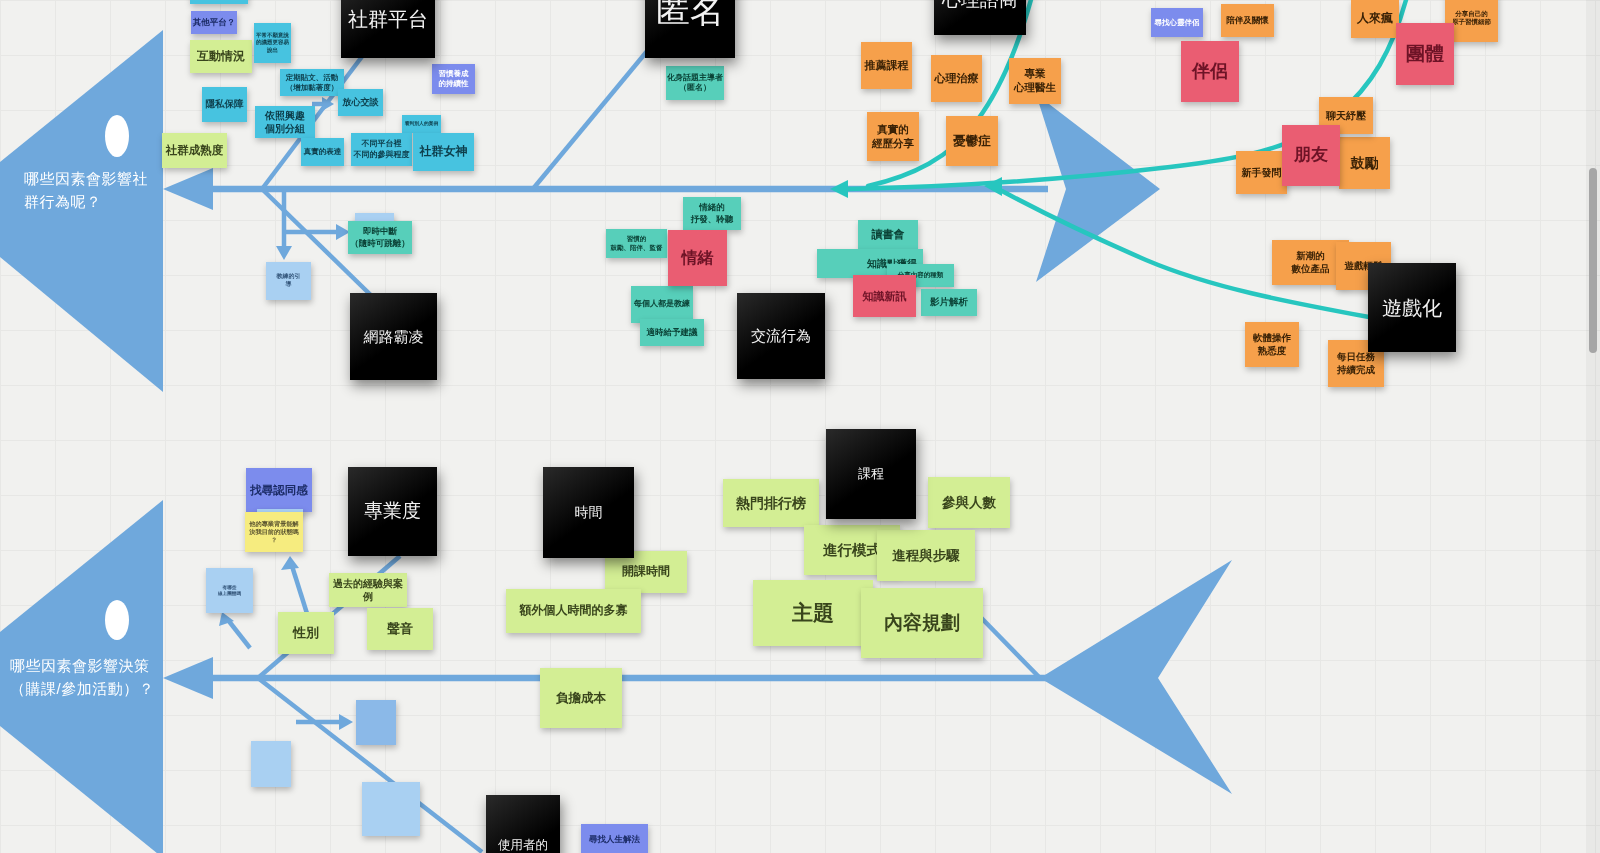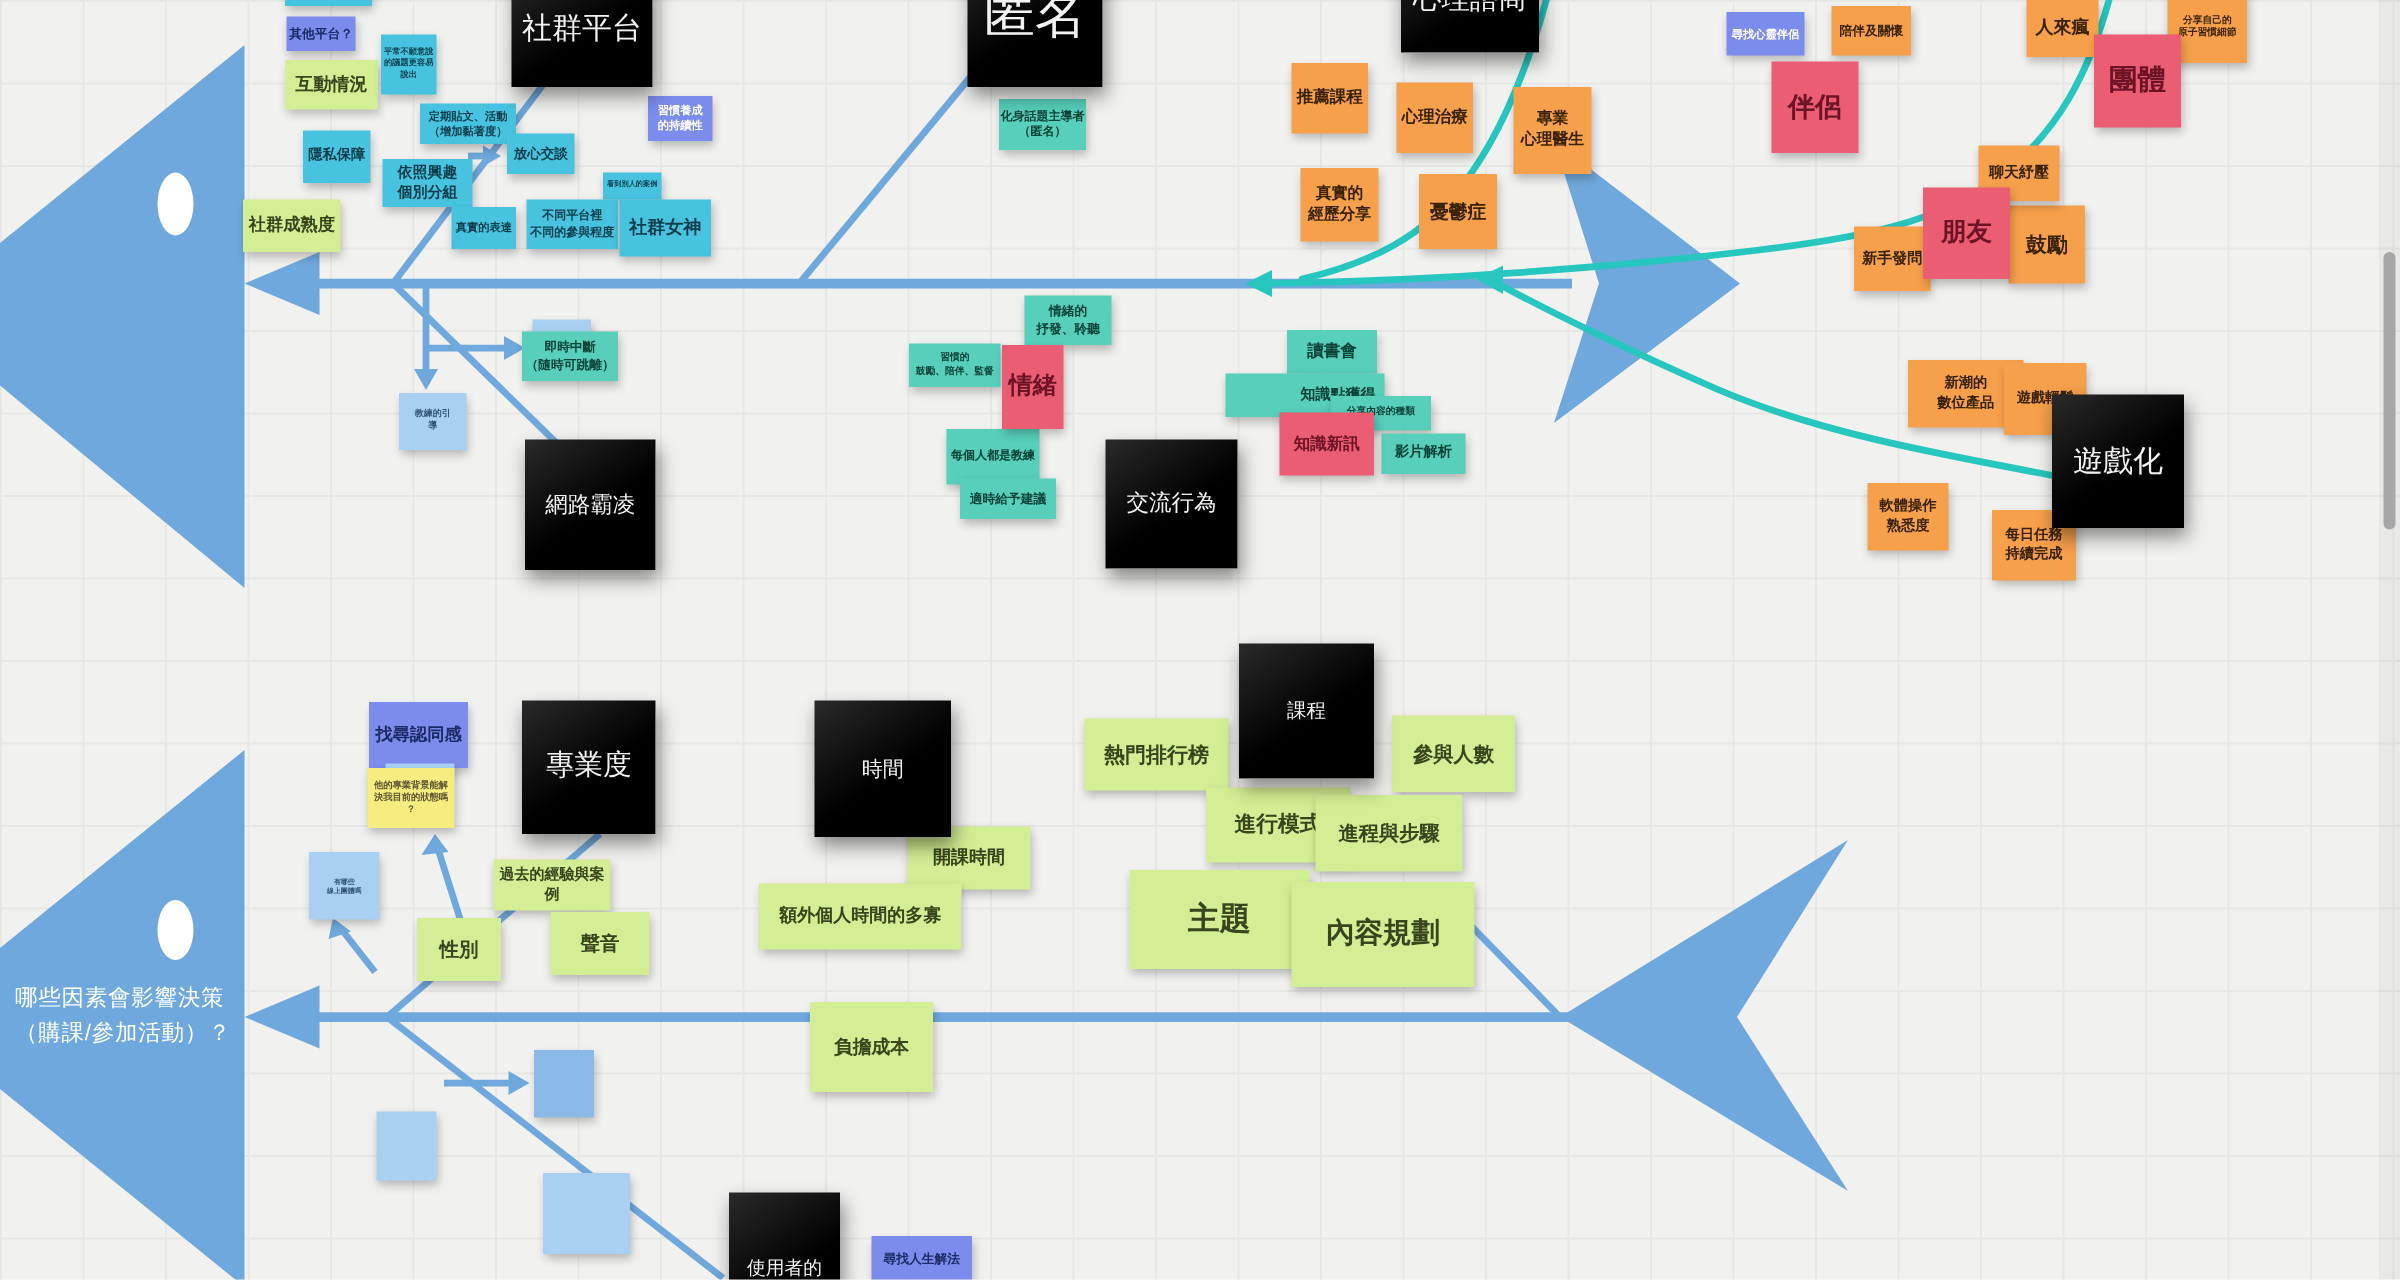--- a/index.html
+++ b/index.html
@@ -84,20 +84,22 @@
       <path d="M1406 0 C1392 50 1372 86 1338 114 C1296 150 1230 160 1170 167 C1060 180 950 187 848 189"></path>
       <path d="M1032 -4 C1020 40 1002 88 976 122 C950 158 912 176 868 186"></path>
       <path d="M1374 318 C1288 302 1212 288 1146 260 C1086 234 1030 206 1002 191"></path>
     </g>
     <g fill="#27c6bf">
       <polygon points="830,189 848,180 848,198"></polygon>
       <polygon points="984,186 1002,177 1002,196"></polygon>
     </g>
   </svg>
 
+  <div class="fish-label" style="left:24px;top:168px;width:142px;">哪些因素會影響社
+群行為呢？</div>
 
   <div class="fish-label" style="left:10px;top:655px;width:160px;">哪些因素會影響決策
 （購課/參加活動）？</div>
 
   <div id="notes-layer">
       <div class="note c-cyan" style="left: 190px; top: -16px; width: 58px; height: 20px; font-size: 8px; z-index: 10;"></div>
       <div class="note c-purple2" style="left: 191px; top: 11px; width: 46px; height: 23px; font-size: 8.5px; z-index: 10;">
         <span>其他平台？</span>
       </div>
       <div class="note c-green" style="left: 190px; top: 40px; width: 62px; height: 33px; font-size: 12px; z-index: 10;">
@@ -168,21 +170,21 @@
       </div>
       <div class="note c-black" style="left: 934px; top: -35px; width: 92px; height: 70px; font-size: 19px; z-index: 30;">
         <span>心理諮商</span>
       </div>
       <div class="note c-orange" style="left: 861px; top: 42px; width: 51px; height: 47px; font-size: 11px; z-index: 10;">
         <span>推薦課程</span>
       </div>
       <div class="note c-orange" style="left: 931px; top: 55px; width: 51px; height: 47px; font-size: 11px; z-index: 10;">
         <span>心理治療</span>
       </div>
-      <div class="note c-orange" style="left: 1009px; top: 58px; width: 52px; height: 58px; font-size: 10.5px; z-index: 10;">
+      <div class="note c-orange" style="left: 1009px; top: 58px; width: 52px; height: 46px; font-size: 10.5px; z-index: 10;">
         <span>專業
 心理醫生</span>
       </div>
       <div class="note c-orange" style="left: 867px; top: 112px; width: 52px; height: 49px; font-size: 10.5px; z-index: 10;">
         <span>真實的
 經歷分享</span>
       </div>
       <div class="note c-orange" style="left: 946px; top: 116px; width: 52px; height: 50px; font-size: 12.5px; z-index: 10;">
         <span>憂鬱症</span>
       </div>
@@ -218,21 +220,21 @@
         <span>朋友</span>
       </div>
       <div class="note c-teal" style="left: 683px; top: 197px; width: 58px; height: 33px; font-size: 8.5px; z-index: 10;">
         <span>情緒的
 抒發、聆聽</span>
       </div>
       <div class="note c-teal" style="left: 606px; top: 229px; width: 61px; height: 29px; font-size: 6.5px; z-index: 10;">
         <span>習慣的
 鼓勵、陪伴、監督</span>
       </div>
-      <div class="note c-pink" style="left: 668px; top: 230px; width: 41px; height: 56px; font-size: 16px; z-index: 12;">
+      <div class="note c-pink" style="left: 668px; top: 230px; width: 59px; height: 56px; font-size: 16px; z-index: 12;">
         <span>情緒</span>
       </div>
       <div class="note c-teal" style="left: 631px; top: 286px; width: 62px; height: 37px; font-size: 8px; z-index: 10;">
         <span>每個人都是教練</span>
       </div>
       <div class="note c-teal" style="left: 640px; top: 319px; width: 64px; height: 27px; font-size: 8.5px; z-index: 10;">
         <span>適時給予建議</span>
       </div>
       <div class="note c-black" style="left: 737px; top: 293px; width: 88px; height: 86px; font-size: 15px; z-index: 30;">
         <span>交流行為</span>

